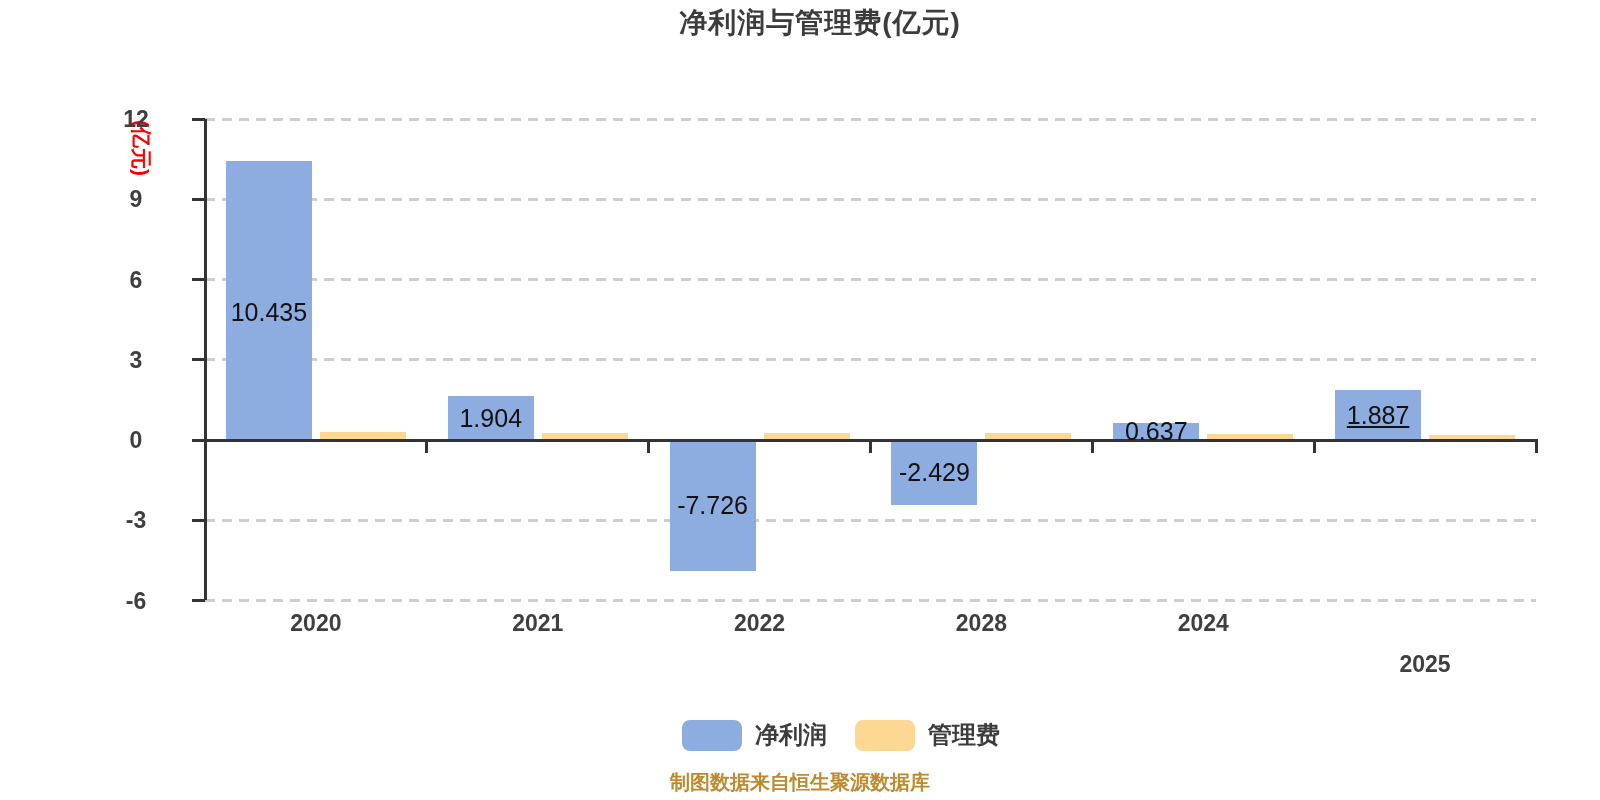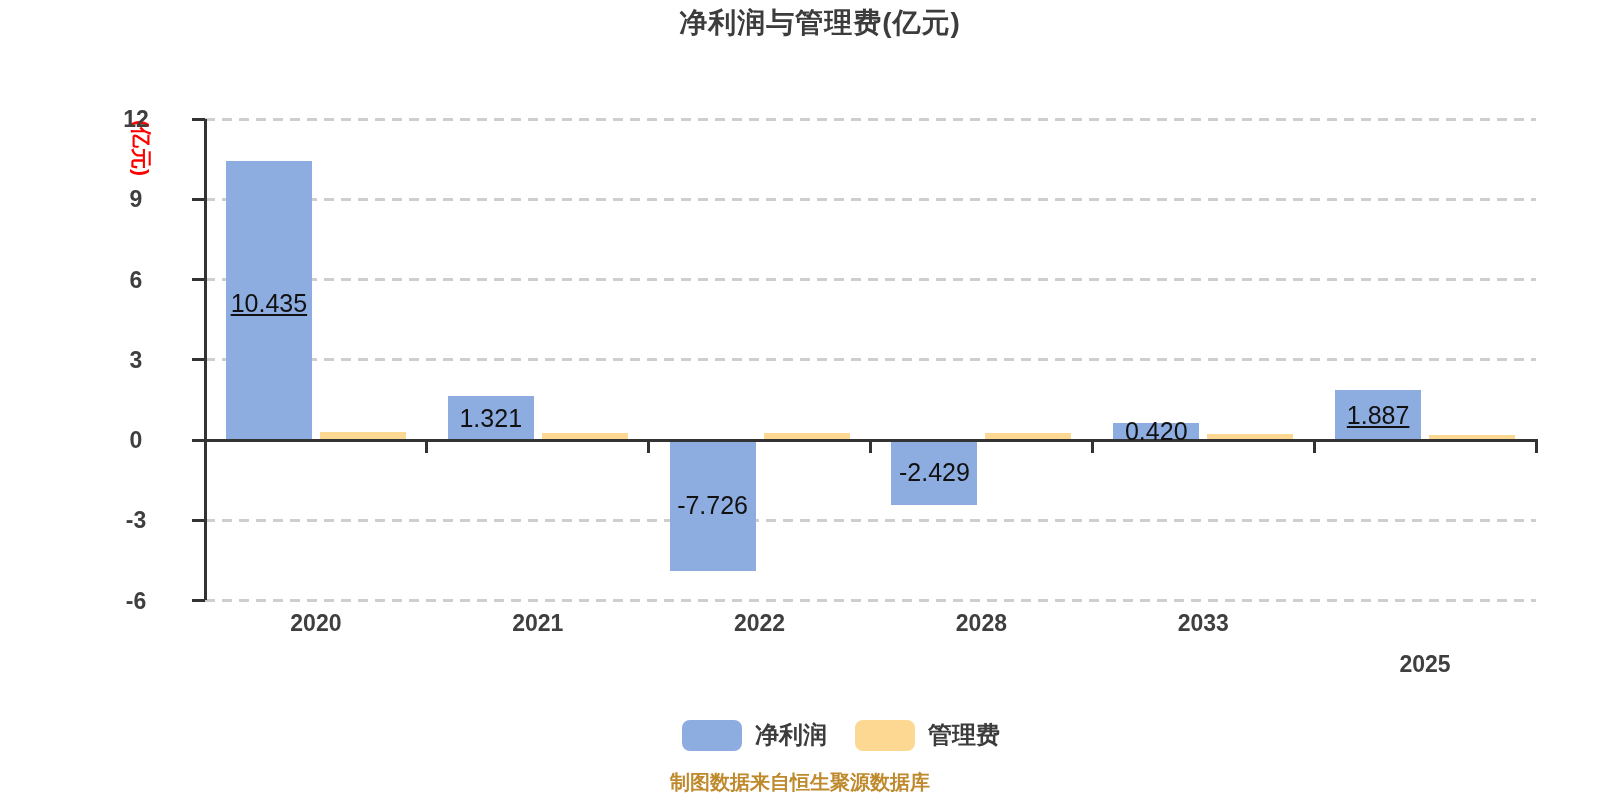--- a/index.html
+++ b/index.html
@@ -111,33 +111,33 @@
   <div class="y-unit">(亿元)</div>
 
   <div class="plot" id="plot">
       <div class="gridline" style="left: 205px; top: 117.5px; width: 1331px;"></div>
       <div class="gridline" style="left: 205px; top: 197.75px; width: 1331px;"></div>
       <div class="gridline" style="left: 205px; top: 278px; width: 1331px;"></div>
       <div class="gridline" style="left: 205px; top: 358.25px; width: 1331px;"></div>
       <div class="gridline" style="left: 205px; top: 518.75px; width: 1331px;"></div>
       <div class="gridline" style="left: 205px; top: 599px; width: 1331px;"></div>
       <div class="bar" style="left: 225.917px; top: 160.864px; width: 86px; height: 279.136px; background: rgb(141, 172, 224);"></div>
-      <div class="bar-value-label" style="left: 198.917px; top: 288px; text-decoration: underline;">10.435</div>
+      <div class="bar-value-label" style="left: 198.917px; top: 297px;">10.435</div>
       <div class="bar" style="left: 319.917px; top: 431.975px; width: 86px; height: 8.025px; background: rgb(252, 216, 147);"></div>
       <div class="bar" style="left: 447.75px; top: 395.916px; width: 86px; height: 44.084px; background: rgb(141, 172, 224);"></div>
-      <div class="bar-value-label" style="left: 420.75px; top: 402.958px;">1.321</div>
+      <div class="bar-value-label" style="left: 420.75px; top: 402.958px;">1.904</div>
       <div class="bar" style="left: 541.75px; top: 432.777px; width: 86px; height: 7.2225px; background: rgb(252, 216, 147);"></div>
       <div class="bar" style="left: 669.583px; top: 440px; width: 86px; height: 130.781px; background: rgb(141, 172, 224);"></div>
       <div class="bar-value-label" style="left: 642.583px; top: 490.39px;">-7.726</div>
       <div class="bar" style="left: 763.583px; top: 433.045px; width: 86px; height: 6.955px; background: rgb(252, 216, 147);"></div>
       <div class="bar" style="left: 891.417px; top: 440px; width: 86px; height: 64.9757px; background: rgb(141, 172, 224);"></div>
       <div class="bar-value-label" style="left: 864.417px; top: 457.488px;">-2.429</div>
       <div class="bar" style="left: 985.417px; top: 433.312px; width: 86px; height: 6.6875px; background: rgb(252, 216, 147);"></div>
       <div class="bar" style="left: 1113.25px; top: 422.96px; width: 86px; height: 17.0398px; background: rgb(141, 172, 224);"></div>
-      <div class="bar-value-label" style="left: 1086.25px; top: 416.48px;">0.420</div>
+      <div class="bar-value-label" style="left: 1086.25px; top: 416.48px;">0.637</div>
       <div class="bar" style="left: 1207.25px; top: 434.115px; width: 86px; height: 5.885px; background: rgb(252, 216, 147);"></div>
       <div class="bar" style="left: 1335.08px; top: 389.523px; width: 86px; height: 50.4772px; background: rgb(141, 172, 224);"></div>
       <div class="bar-value-label" style="left: 1308.08px; top: 399.761px; text-decoration: underline;">1.887</div>
       <div class="bar" style="left: 1429.08px; top: 434.65px; width: 86px; height: 5.35px; background: rgb(252, 216, 147);"></div>
       <div class="axis-line" style="left: 203.5px; top: 119px; width: 3px; height: 481px;"></div>
       <div class="axis-line" style="left: 203.5px; top: 438.5px; width: 1334px; height: 3px;"></div>
       <div class="tick-mark" style="left: 192px; top: 117.5px; width: 13px; height: 3px;"></div>
       <div class="ytick-label" style="left: 86px; top: 105px;">12</div>
       <div class="tick-mark" style="left: 192px; top: 197.75px; width: 13px; height: 3px;"></div>
       <div class="ytick-label" style="left: 86px; top: 185.25px;">9</div>
@@ -154,21 +154,21 @@
       <div class="tick-mark" style="left: 425.333px; top: 440px; width: 3px; height: 13px;"></div>
       <div class="tick-mark" style="left: 647.167px; top: 440px; width: 3px; height: 13px;"></div>
       <div class="tick-mark" style="left: 869px; top: 440px; width: 3px; height: 13px;"></div>
       <div class="tick-mark" style="left: 1090.83px; top: 440px; width: 3px; height: 13px;"></div>
       <div class="tick-mark" style="left: 1312.67px; top: 440px; width: 3px; height: 13px;"></div>
       <div class="tick-mark" style="left: 1534.5px; top: 440px; width: 3px; height: 13px;"></div>
       <div class="xtick-label" style="left: 245.917px; top: 610px;">2020</div>
       <div class="xtick-label" style="left: 467.75px; top: 610px;">2021</div>
       <div class="xtick-label" style="left: 689.583px; top: 610px; text-align: center;">2022</div>
       <div class="xtick-label" style="left: 911.417px; top: 610px;">2028</div>
-      <div class="xtick-label" style="left: 1133.25px; top: 610px;">2033</div>
+      <div class="xtick-label" style="left: 1133.25px; top: 610px;">2024</div>
       <div class="xtick-label" style="left: 1355.08px; top: 610px; margin-top: 41px;">2025</div>
     </div>
 
   <div class="legend">
     <div class="legend-item">
       <span class="swatch" style="background: rgb(141, 172, 224);"></span>
       <span class="legend-label">净利润</span>
     </div>
     <div class="legend-item">
       <span class="swatch" style="background: rgb(252, 216, 147);"></span>

